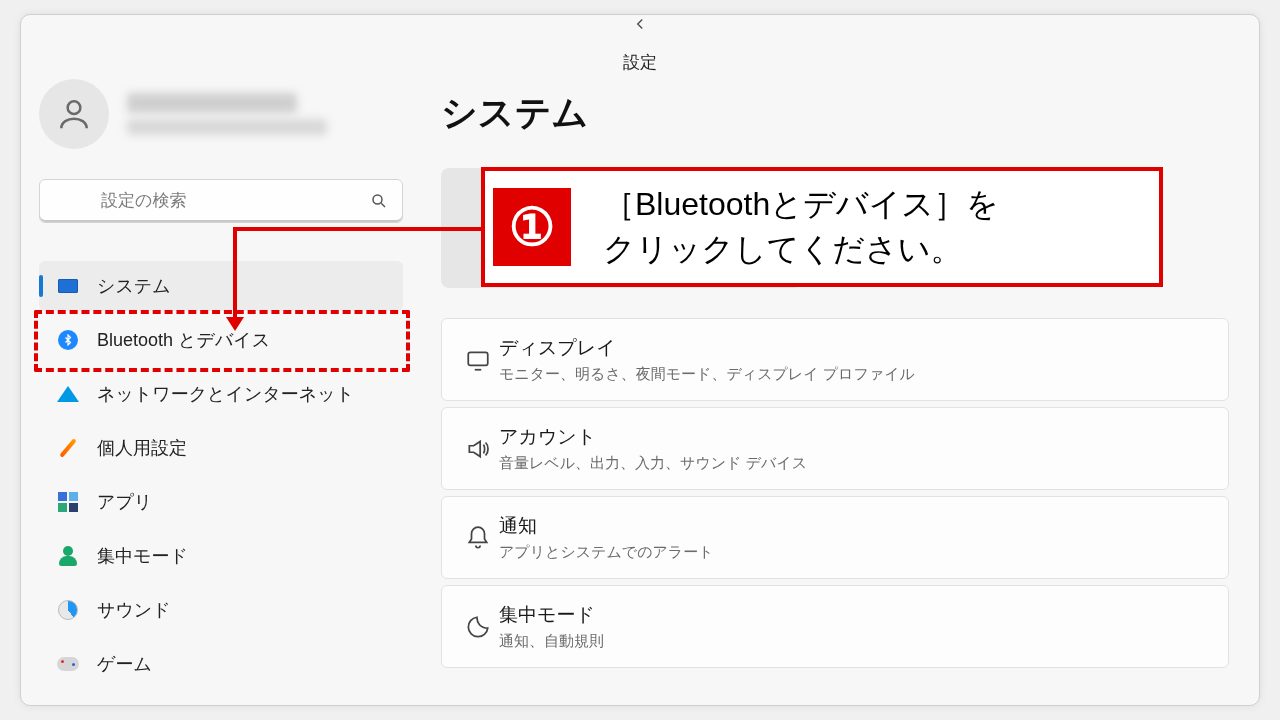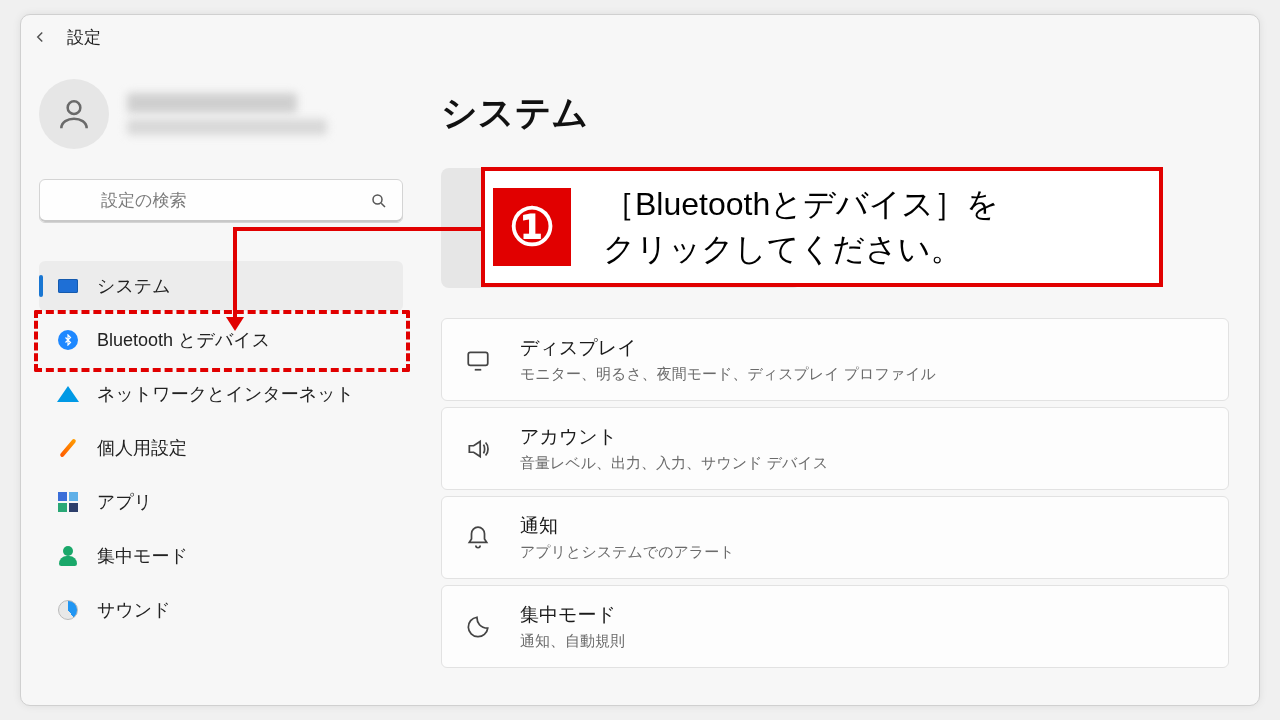--- a/index.html
+++ b/index.html
@@ -11,20 +11,21 @@
     background: #f7f7f7;
     border: 1px solid #d0d0d0;
     border-radius: 10px;
     box-shadow: 0 0 8px rgba(0,0,0,0.08);
     overflow: hidden;
   }
   .titlebar {
     display: flex; align-items: center;
     height: 44px; padding: 0 10px;
     gap: 18px;
+    flex-direction: column;
   }
   .back-arrow { width: 18px; height: 18px; color: #555; }
   .title { font-size: 17px; color: #222; }
   .content { display: flex; height: calc(100% - 44px); }
   .sidebar { width: 400px; padding: 18px 18px 0 18px; }
   .account {
     display: flex; align-items: center; gap: 18px;
     margin-bottom: 30px; margin-top: 2px;
   }
   .avatar {
@@ -67,21 +68,21 @@
   .nav-icon { width:22px; height:22px; display:flex; align-items:center; justify-content:center; flex-shrink:0; }
   .main { flex:1; padding: 30px 30px 0 20px; }
   .page-title { font-size: 36px; font-weight: 600; margin-bottom: 30px; color:#111; }
   .rename-card {
     width: 360px; height: 120px; background: #e6e6e6; border-radius: 8px;
     margin-bottom: 30px;
   }
   .settings-list { display:flex; flex-direction:column; gap: 6px; }
   .setting-item {
     background:#fdfdfd; border:1px solid #e2e2e2; border-radius: 6px;
-    display:flex; align-items:center; gap: 28px;
+    display:flex; align-items:center; gap: 7px;
     padding: 16px 22px; min-height: 76px;
   }
   .setting-icon { width: 28px; height: 28px; color: #444; display:flex; align-items:center; justify-content:center; flex-shrink:0; }
   .setting-text { display:flex; flex-direction:column; gap:4px; }
   .setting-title { font-size: 19px; color:#1a1a1a; }
   .setting-desc { font-size: 15px; color:#6b6b6b; }
 
   
   .anno-box {
     position:absolute; left: 460px; top: 152px;
@@ -215,20 +216,26 @@
               <div class="ic-account"></div>
             </span>
             <span>集中モード</span>
           </div>
           <div class="nav-item">
             <span class="nav-icon">
               <div class="ic-time"></div>
             </span>
             <span>サウンド</span>
           </div>
+          <div class="nav-item">
+            <span class="nav-icon">
+              <div class="ic-game"></div>
+            </span>
+            <span>ゲーム</span>
+          </div>
         </div>
 
     </div>
 
     <div class="main">
       <div class="page-title">システム</div>
       <div class="rename-card"></div>
       <div class="settings-list" id="settings-list">
           <div class="setting-item">
             <span class="setting-icon">

